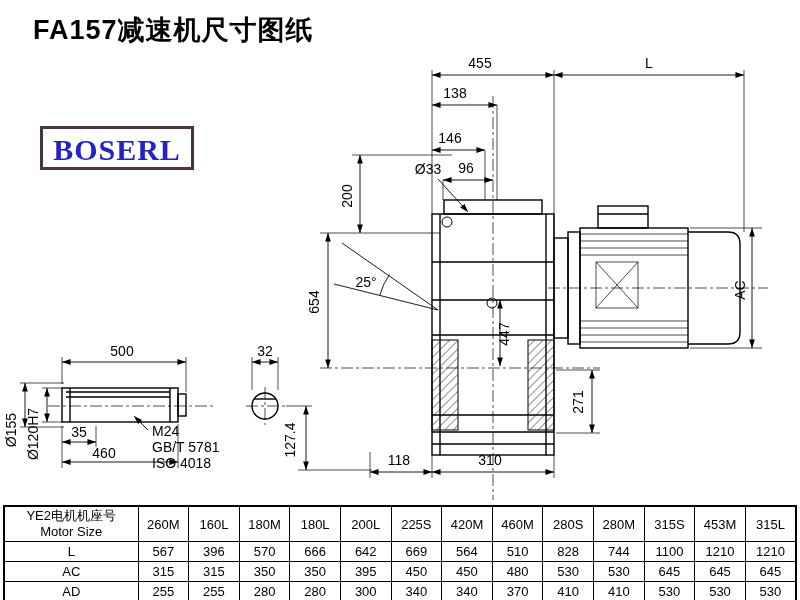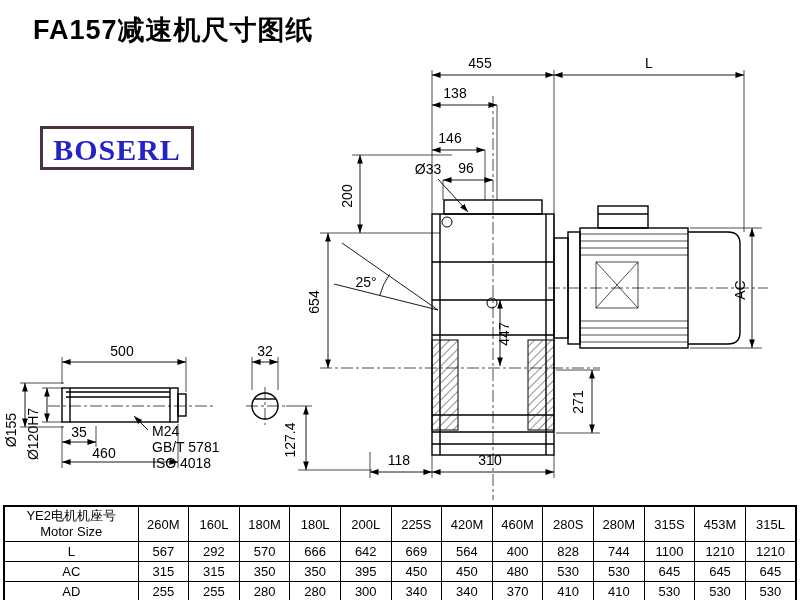--- a/index.html
+++ b/index.html
@@ -212,27 +212,27 @@
         <th>280M</th>
         <th>315S</th>
         <th>453M</th>
         <th>315L</th>
       </tr>
     </thead>
   <tbody id="tbl-body">
       <tr>
         <th>L</th>
         <td>567</td>
-        <td>292</td>
+        <td>396</td>
         <td>570</td>
         <td>666</td>
         <td>642</td>
         <td>669</td>
         <td>564</td>
-        <td>400</td>
+        <td>510</td>
         <td>828</td>
         <td>744</td>
         <td>1100</td>
         <td>1210</td>
         <td>1210</td>
       </tr>
       <tr>
         <th>AC</th>
         <td>315</td>
         <td>315</td>

